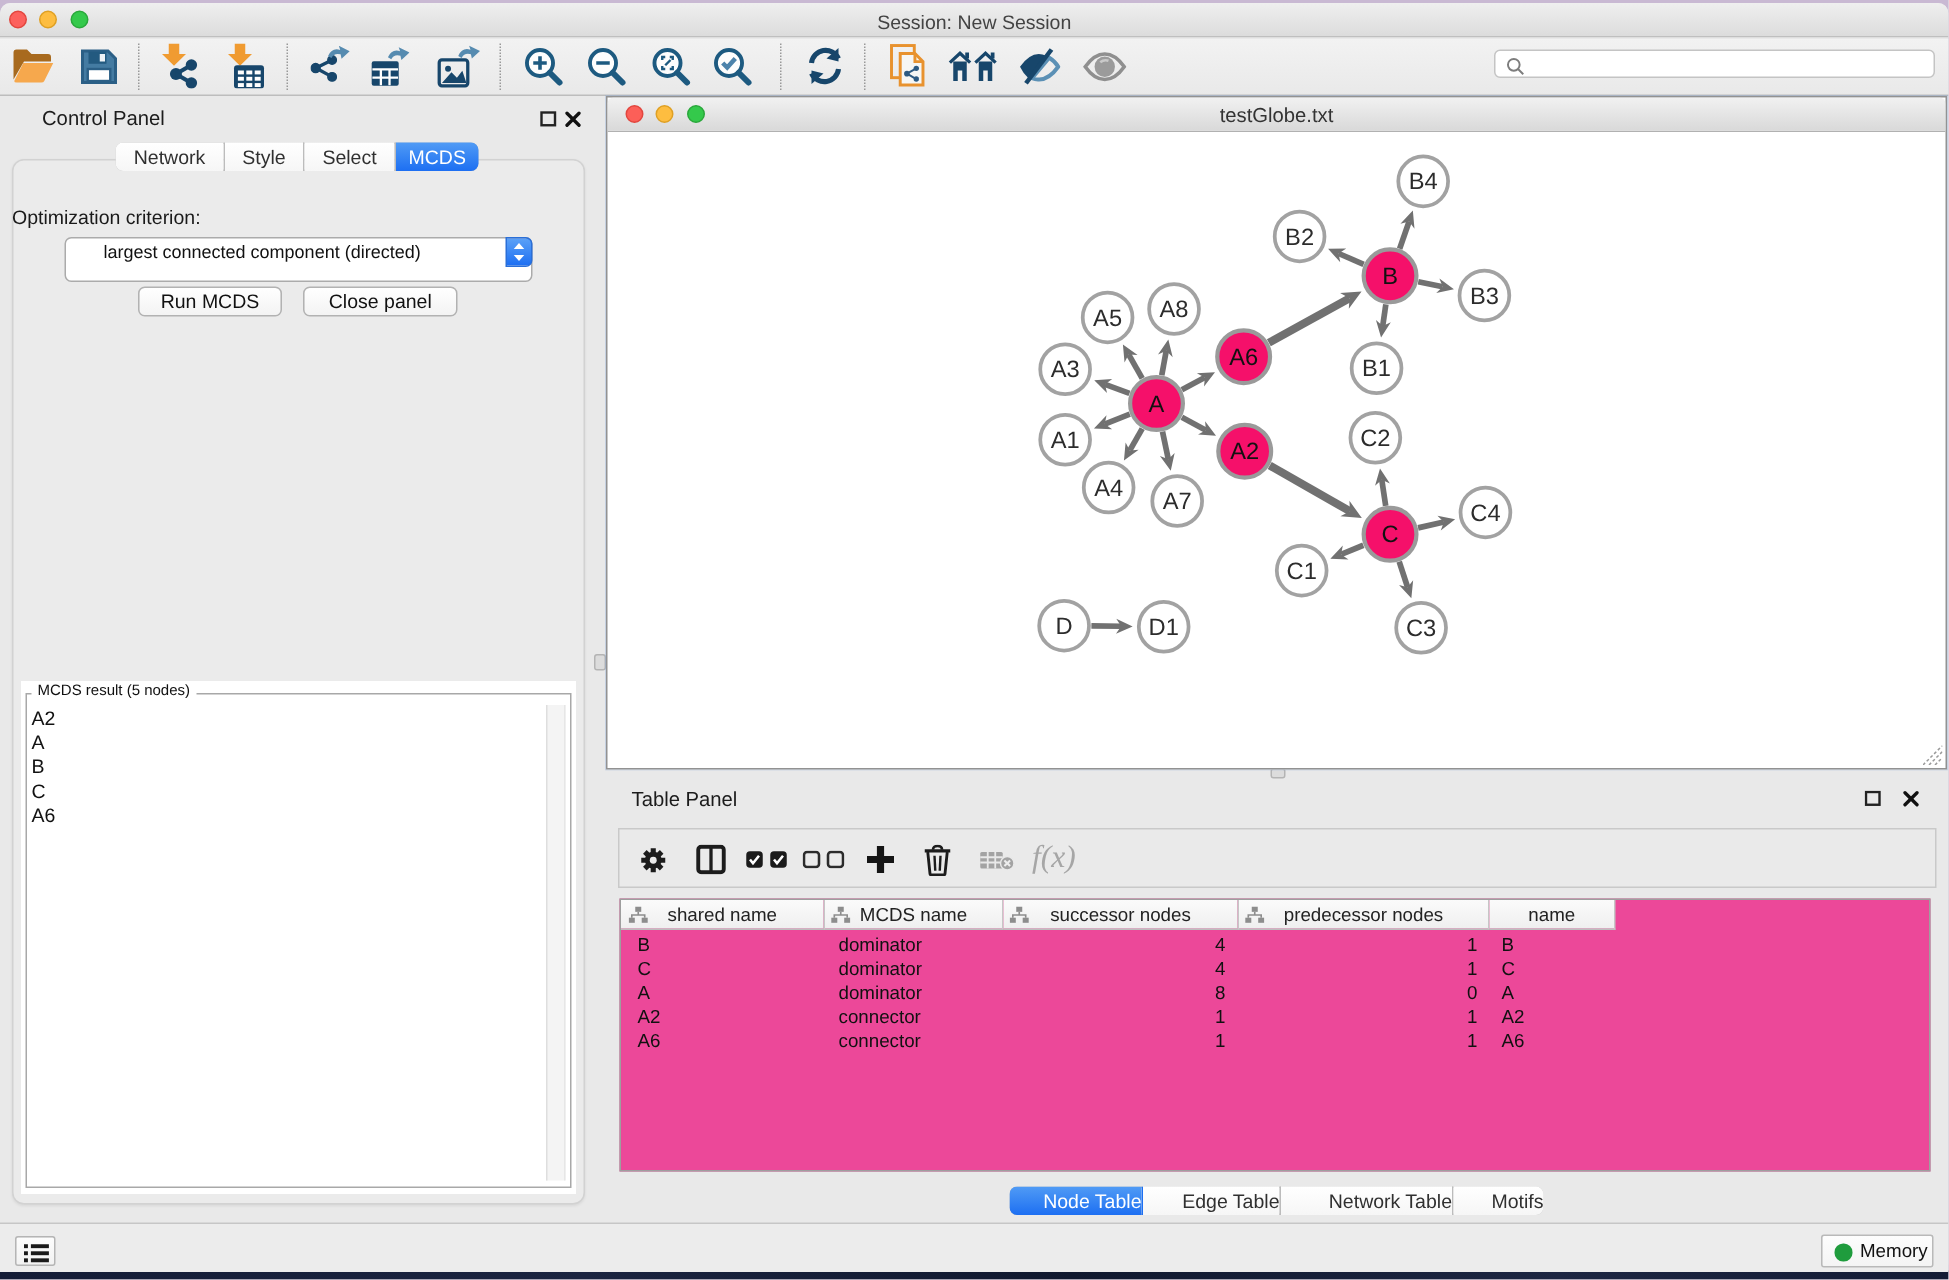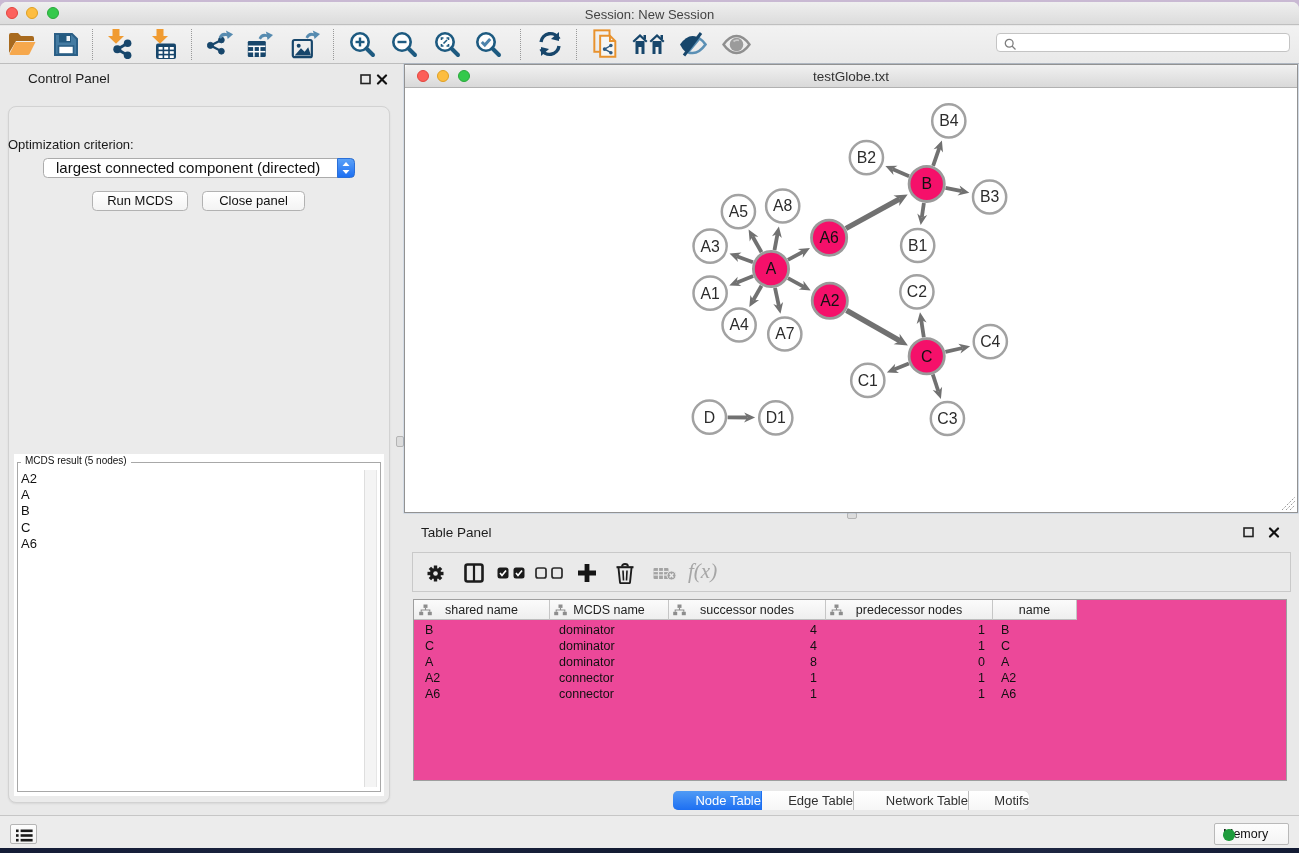--- a/index.html
+++ b/index.html
@@ -17,21 +17,21 @@
 #searchbox{position:absolute;left:996px;top:7px;width:294px;height:19px;background:#fff;border:1px solid #c4c4c4;border-radius:4px}
 #main{position:absolute;left:0;top:-2px;width:1299px;height:855px;background:transparent}
 #cpanel-title{position:absolute;left:28px;top:71px;font-size:13.5px;color:#1c1c1c}
 #cp-inner{position:absolute;left:8px;top:106px;width:382px;height:697px;background:#ebebeb;border:1px solid #d2d2d2;border-radius:8px;box-shadow:0 1px 2px rgba(0,0,0,0.08)}
 .tabbar{position:absolute;display:flex;height:19px;border-radius:5px;box-shadow:0 0 0 1px #b6b6b6 inset}
 .tabbar .tab{height:19px;line-height:19px;text-align:center;font-size:13px;color:#303030;background:linear-gradient(#ffffff,#f6f6f6);border-right:1px solid #bcbcbc}
 .tabbar .tab:first-child{border-radius:5px 0 0 5px}
 .tabbar .tab:last-child{border-radius:0 5px 5px 0;border-right:none}
 .tabbar .sel{background:linear-gradient(#509bf5,#1d6ff2);color:#fff;border-right-color:#1d6ff2}
 #opt-label{position:absolute;left:8px;top:137px;width:382px;font-size:13px;color:#1a1a1a}
-#dropdown{position:absolute;left:43px;top:158px;width:312px;height:20px;background:#fff;border:1px solid #ababab;border-radius:4.5px;font-size:15px;color:#111;line-height:18px;padding-left:12px}
+#dropdown{position:absolute;left:43px;top:158px;width:312px;height:30px;background:#fff;border:1px solid #ababab;border-radius:4.5px;font-size:12px;color:#111;line-height:18px;padding-left:25px}
 #dd-step{position:absolute;right:-1px;top:-1px;width:18px;height:20px;border-radius:0 4.5px 4.5px 0;background:linear-gradient(#5ba1f7,#1d6ff2);border:1px solid #2a6fd8}
 .btn{position:absolute;height:20px;background:linear-gradient(#ffffff,#f3f3f3);border:1px solid #b2b2b2;border-radius:4.5px;font-size:13px;color:#111;text-align:center;line-height:18px}
 #runbtn{left:92px;top:191px;width:96px}
 #closebtn{left:202px;top:191px;width:103px}
 #mcds-white{position:absolute;left:14px;top:454px;width:370px;height:342px;background:#fff}
 #mcds-border{position:absolute;left:3px;top:8px;width:364px;height:330px;border:1px solid #a8a8a8}
 #mcds-label{position:absolute;left:7px;top:1px;background:#fff;padding:0 4px;font-size:10px;color:#111}
 #mcds-list{position:absolute;left:7px;top:17px;font-size:13px;color:#111;line-height:16.2px}
 #mcds-scroll{position:absolute;left:350px;top:16px;width:13px;height:317px;background:#f4f4f4;border-left:1px solid #dedede;border-right:1px solid #e6e6e6}
 #netwin{position:absolute;left:404px;top:64px;width:894px;height:449px;background:#fff;border:1px solid #929292;box-shadow:0 0 0 0.5px rgba(130,165,210,0.45)}
@@ -47,21 +47,21 @@
 .th{position:absolute;top:0;height:20px;background:linear-gradient(#fbfbfb,#efefef);border-right:1px solid #c6c6c6;border-bottom:1px solid #bdbdbd;font-size:12.5px;color:#222;text-align:center;line-height:20px}
 .td{position:absolute;font-size:12.5px;color:#111;height:16px;line-height:16px}
 .hicon{position:absolute;top:4px;width:13px;height:12px}
 #btabs{position:absolute;left:673px;top:791px;display:flex;height:19px;border-radius:5px;box-shadow:0 0 0 1px #b6b6b6 inset}
 #btabs .tab{height:19px;line-height:19px;text-align:right;font-size:13px;color:#303030;background:linear-gradient(#ffffff,#f6f6f6);border-right:1px solid #bcbcbc}
 #btabs .tab:first-child{border-radius:5px 0 0 5px}
 #btabs .tab:last-child{border-radius:0 5px 5px 0;border-right:none}
 #btabs .sel{background:linear-gradient(#509bf5,#1d6ff2);color:#fff;border-right-color:#1d6ff2}
 #statusbar{position:absolute;left:0;top:813px;width:1299px;height:33px;background:#ececec;border-top:1px solid #c6c6c6}
 #listbtn{position:absolute;left:10px;top:8px;width:27px;height:20px;background:linear-gradient(#fdfdfd,#f2f2f2);border:1px solid #b5b5b5;border-radius:2px}
-#membtn{position:absolute;left:1214px;top:7px;width:75px;height:22px;background:linear-gradient(#fdfdfd,#f4f4f4);border:1px solid #b9b9b9;border-radius:2px;font-size:12.5px;color:#111;line-height:20px;text-align:left;padding-left:8px}
+#membtn{position:absolute;left:1214px;top:7px;width:75px;height:22px;background:linear-gradient(#fdfdfd,#f4f4f4);border:1px solid #b9b9b9;border-radius:2px;font-size:12.5px;color:#111;line-height:20px;text-align:left;padding-left:25px}
 #memdot{position:absolute;left:8px;top:5px;width:11.5px;height:11.5px;border-radius:50%;background:#1f9c3d}
 .grip{position:absolute;background:#dcdcdc;border:1px solid #b4b4b4;border-radius:2px}
 </style></head><body>
 <div id="navy"></div>
 <div id="win">
 <div id="titlebar">
       <div class="tl t1"></div>
       <div class="tl t2"></div>
       <div class="tl t3"></div>
       <div id="wtitle">Session: New Session</div>
@@ -211,20 +211,26 @@
 <svg class="abs" style="left:360px;top:74px" width="12" height="11" viewBox="0 0 12 11">
         <rect x="1" y="1" width="9" height="8.5" fill="none" stroke="#222" stroke-width="1.6"></rect>
       </svg>
 <svg class="abs" style="left:376px;top:74px" width="12" height="11" viewBox="0 0 12 11">
         <g stroke="#111" stroke-width="2.2" stroke-linecap="round">
           <line x1="2" y1="1.5" x2="10" y2="9.5"></line>
           <line x1="10" y1="1.5" x2="2" y2="9.5"></line>
         </g>
       </svg>
 <div id="cp-inner"></div>
+<div class="tabbar" style="left:77px;top:95px">
+<div class="tab" style="width:73px">Network</div>
+        <div class="tab" style="width:53px">Style</div>
+        <div class="tab" style="width:61px">Select</div>
+        <div class="tab sel" style="width:55px">MCDS</div>
+</div>
 <div id="opt-label">Optimization criterion:</div>
 <div id="dropdown">largest connected component (directed)<div id="dd-step"><svg width="16" height="18" viewBox="0 0 16 18">
             <path d="M4.5,7 L8,3 L11.5,7 Z" fill="#fff"></path>
             <path d="M4.5,11 L8,15 L11.5,11 Z" fill="#fff"></path>
           </svg></div></div>
 <div class="btn" id="runbtn">Run MCDS</div>
 <div class="btn" id="closebtn">Close panel</div>
 <div id="mcds-white">
 <div id="mcds-border"></div>
 <div id="mcds-label">MCDS result (5 nodes)</div>

